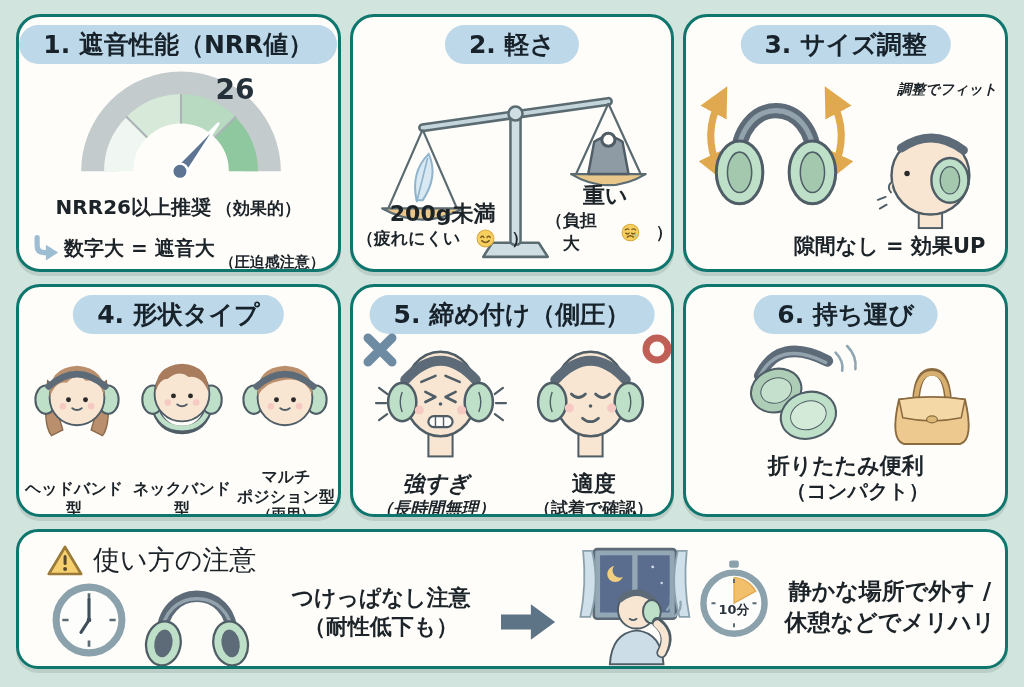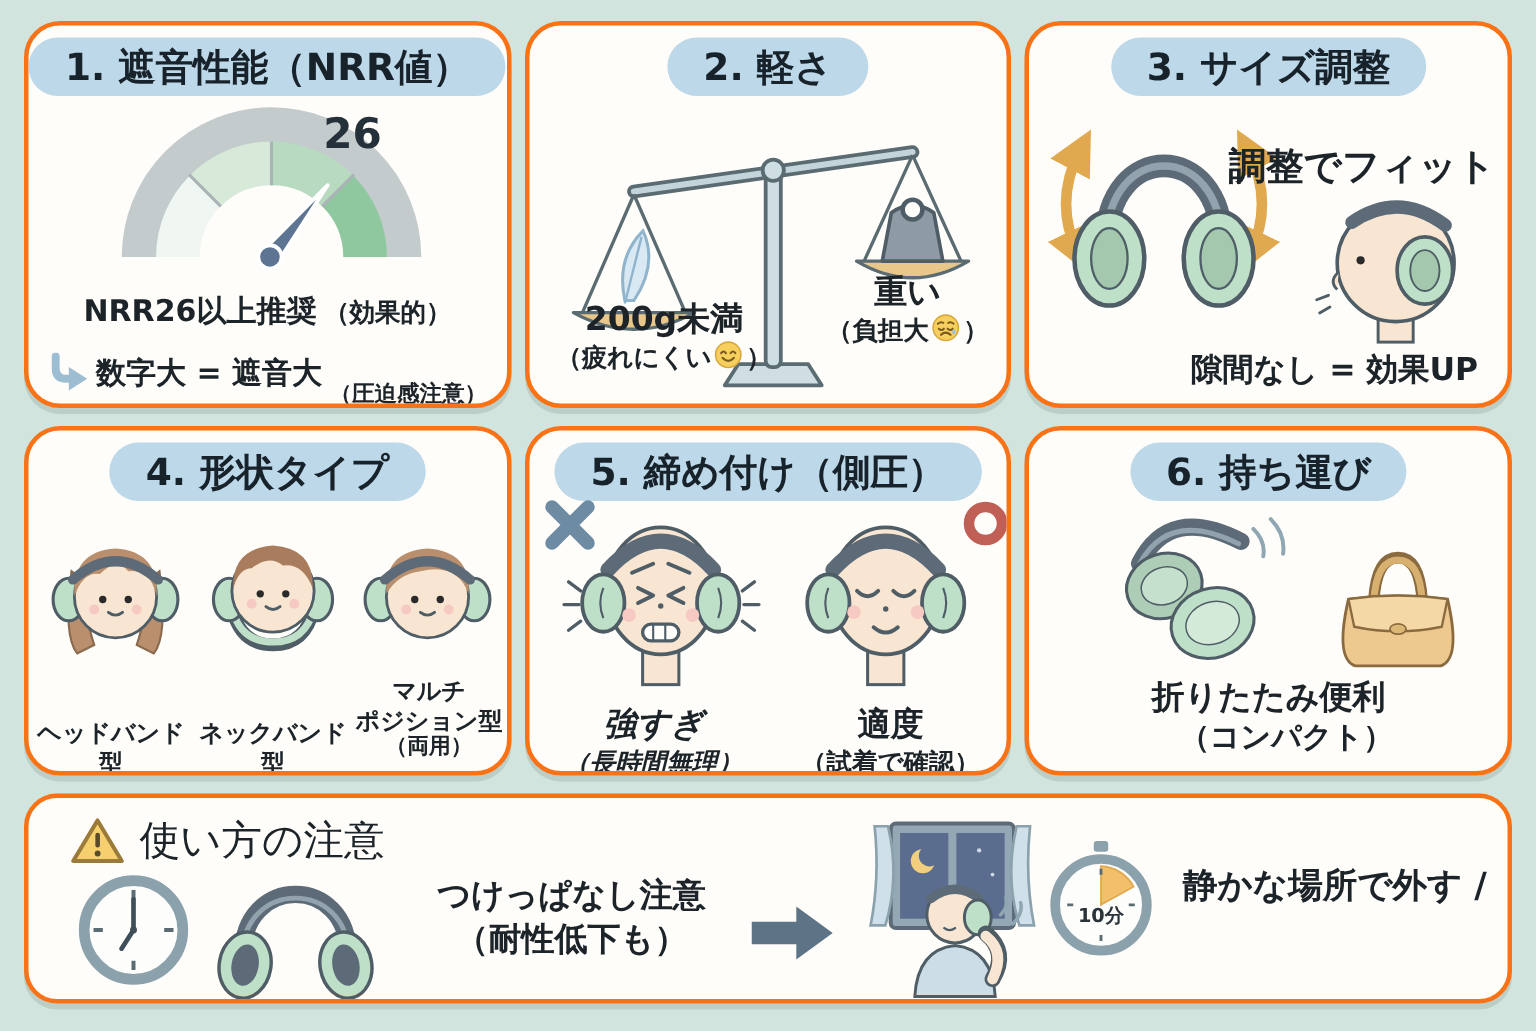--- a/index.html
+++ b/index.html
@@ -14,39 +14,39 @@
   .grid {
     position:absolute; left:16px; top:14px; width:992px;
     display:grid;
     grid-template-columns:repeat(3,1fr);
     grid-template-rows:258px 233px 140px;
     column-gap:9px; row-gap:12px;
   }
   .panel {
     position:relative;
     background:#fffdf9;
-    border:3px solid #f97316;
+    border:3px solid #0f766e;
     border-radius:24px;
     box-shadow:0 4px 0 rgba(84,110,100,.18);
     overflow:hidden;
   }
   .panel.wide { grid-column:1 / span 3; border-radius:22px; }
   .pill {
     position:absolute; top:8px; left:50%; transform:translateX(-50%);
     background:#bdd8e8; border-radius:30px;
     padding:3px 24px; white-space:nowrap;
     font-size:25px; font-weight:bold; color:#17222b;
   }
   .abs { position:absolute; }
   .ctr { text-align:center; }
   .big { font-size:22px; font-weight:bold; line-height:1.2; }
   .med { font-size:20px; font-weight:bold; line-height:1.25; }
   .note { font-size:17px; font-weight:bold; }
   .note-sm { font-size:15px; font-weight:bold;margin-top:28px; }
-  .inline-note { display:inline-flex; gap:2px; justify-content:center; }
+  .inline-note { display:inline-flex; align-items:center; gap:16px; justify-content:center; }
   .shape-label { font-size:16px; font-weight:bold; line-height:1.22; text-align:center; }
   .shape-label .paren { font-size:14.5px; }
   .footer-title { font-size:27px; font-weight:normal; }
   .footer-text { font-size:22px; font-weight:bold; line-height:1.3; }
   .footer-text2 { font-size:23px; font-weight:bold; line-height:1.35; }
   svg { display:block; }
   svg text { font-family:"DejaVu Sans","Liberation Sans",sans-serif; }
 </style>
 </head>
 <body>
@@ -144,21 +144,21 @@
         <path d="M30,34 Q12,68 28,102" fill="none" stroke="#e1a94f" stroke-width="7" stroke-linecap="round" marker-start="url(#ah)" marker-end="url(#ah)"></path>
         <path d="M140,34 Q158,68 142,102" fill="none" stroke="#e1a94f" stroke-width="7" stroke-linecap="round" marker-start="url(#ah)" marker-end="url(#ah)"></path>
       </g>
       <path d="M47,96 C47,28 123,28 123,96" fill="none" stroke="#5d6b78" stroke-width="15" stroke-linecap="round"></path>
       <path d="M47,96 C47,28 123,28 123,96" fill="none" stroke="#93a3ad" stroke-width="5" stroke-linecap="round"></path>
       <ellipse cx="49" cy="106" rx="23" ry="31" fill="#bfe0c8" stroke="#4f5d66" stroke-width="3"></ellipse>
       <ellipse cx="49" cy="106" rx="12" ry="20" fill="#a3c8ad" stroke="#4f5d66" stroke-width="1.5"></ellipse>
       <ellipse cx="121" cy="106" rx="23" ry="31" fill="#bfe0c8" stroke="#4f5d66" stroke-width="3"></ellipse>
       <ellipse cx="121" cy="106" rx="12" ry="20" fill="#a3c8ad" stroke="#4f5d66" stroke-width="1.5"></ellipse>
     </svg>
-    <div class="abs med" style="right:8px;top:78px;font-size:25px;">調整でフィット</div>
+    <div class="abs med" style="right:8px;top:64px;font-size:14px;font-style:italic;">調整でフィット</div>
     <svg class="abs" style="left:186px;top:102px;" width="112" height="112" viewBox="0 0 115 115">
       <rect x="48" y="92" width="24" height="20" fill="#f8e6d2" stroke="#4f5d66" stroke-width="2"></rect>
       <circle cx="60" cy="58" r="40" fill="#f8e6d2" stroke="#4f5d66" stroke-width="2.5"></circle>
       <path d="M21,64 q-7,6 -1,12" fill="#f8e6d2" stroke="#4f5d66" stroke-width="2"></path>
       <path d="M30,30 Q62,8 94,32" fill="none" stroke="#5d6b78" stroke-width="9" stroke-linecap="round"></path>
       <ellipse cx="80" cy="63" rx="19" ry="23" fill="#bfe0c8" stroke="#4f5d66" stroke-width="2.5"></ellipse>
       <ellipse cx="80" cy="63" rx="10" ry="14" fill="#a3c8ad" stroke="#4f5d66" stroke-width="1.3"></ellipse>
       <circle cx="36" cy="56" r="2.8" fill="#2a2a2a"></circle>
       <path d="M14,80 l-8,3 M15,88 l-7,4" stroke="#4f5d66" stroke-width="2" stroke-linecap="round"></path>
     </svg>
@@ -210,21 +210,21 @@
       <path d="M50,71 Q55,75 60,71" fill="none" stroke="#4f5d66" stroke-width="2" stroke-linecap="round"></path>
     </svg>
     <div class="abs shape-label" style="left:0px;top:192px;width:110px;">
       <div>ヘッドバンド型</div>
 
     </div>
     <div class="abs shape-label" style="left:106px;top:192px;width:114px;">
       <div>ネックバンド型</div>
 
     </div>
-    <div class="abs shape-label" style="left:216px;top:164px;width:102px;">
+    <div class="abs shape-label" style="left:216px;top:180px;width:102px;">
       <div>マルチ</div>
       <div>ポジション型</div>
       <div class="paren">（両用）</div>
     </div>
   </div>
 
   <div class="panel">
     <div class="pill">5. 締め付け（側圧）</div>
     <svg class="abs" style="left:10px;top:46px;" width="34" height="34" viewBox="0 0 34 34">
       <path d="M5,5 L29,29 M29,5 L5,29" stroke="#6d8ba3" stroke-width="9" stroke-linecap="round"></path>
@@ -362,17 +362,18 @@
     </svg>
     <svg class="abs" style="left:678px;top:26px;" width="74" height="84" viewBox="0 0 92 104">
       <rect x="40" y="3" width="12" height="9" rx="2.5" fill="#8ba2ad"></rect>
       <circle cx="46" cy="56" r="38" fill="#fdfdfb" stroke="#8ba2ad" stroke-width="8"></circle>
       <path d="M46,56 L46,24 A32,32 0 0 1 73,41 Z" fill="#f2bf6a" stroke="#e0a84f" stroke-width="1.5"></path>
       <path d="M46,26 v5 M46,81 v5 M18,56 h5 M69,56 h5" stroke="#5a6b72" stroke-width="2.4"></path>
       <text x="46" y="70" text-anchor="middle" font-size="16" font-weight="bold" fill="#2a333a">10分</text>
     </svg>
     <div class="abs ctr footer-text2" style="left:756px;top:44px;width:230px;">
       <div>静かな場所で外す /</div>
+      <div>休憩などでメリハリ</div>
     </div>
   </div>
 
 </div>
 </div>
 
 </body></html>

